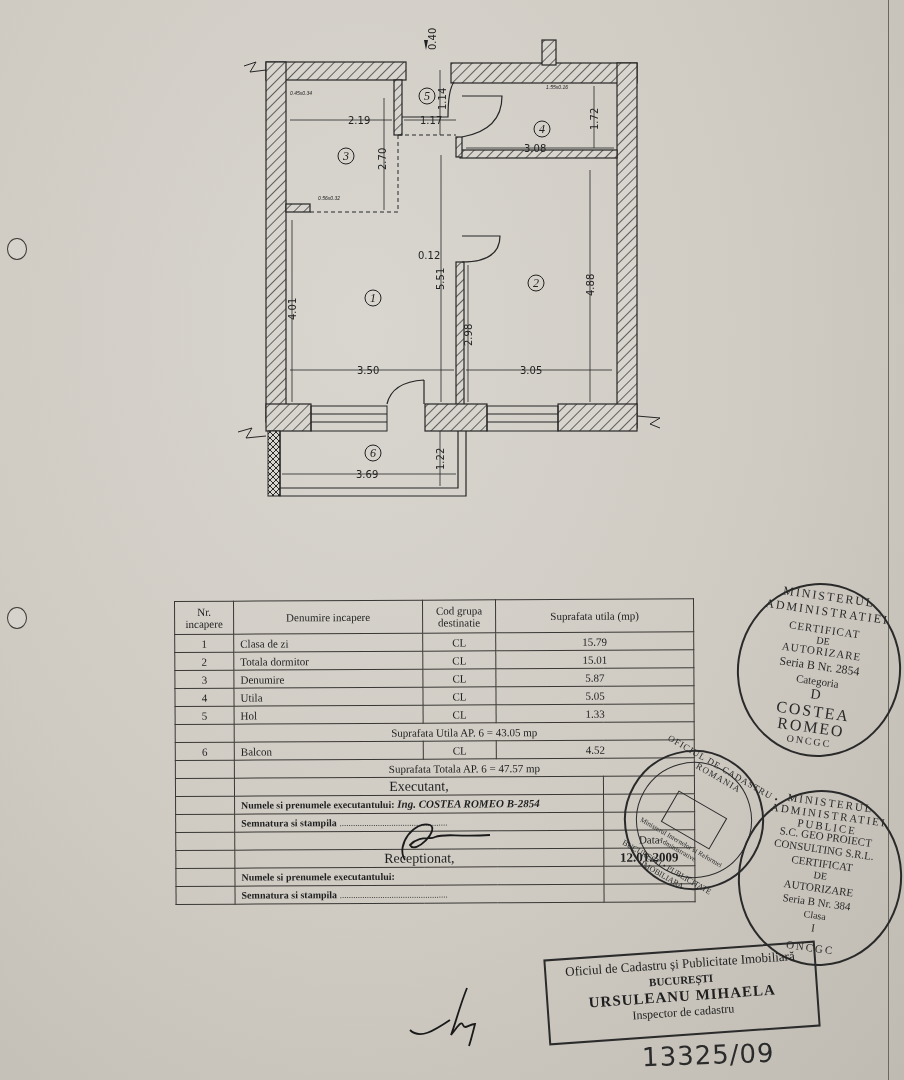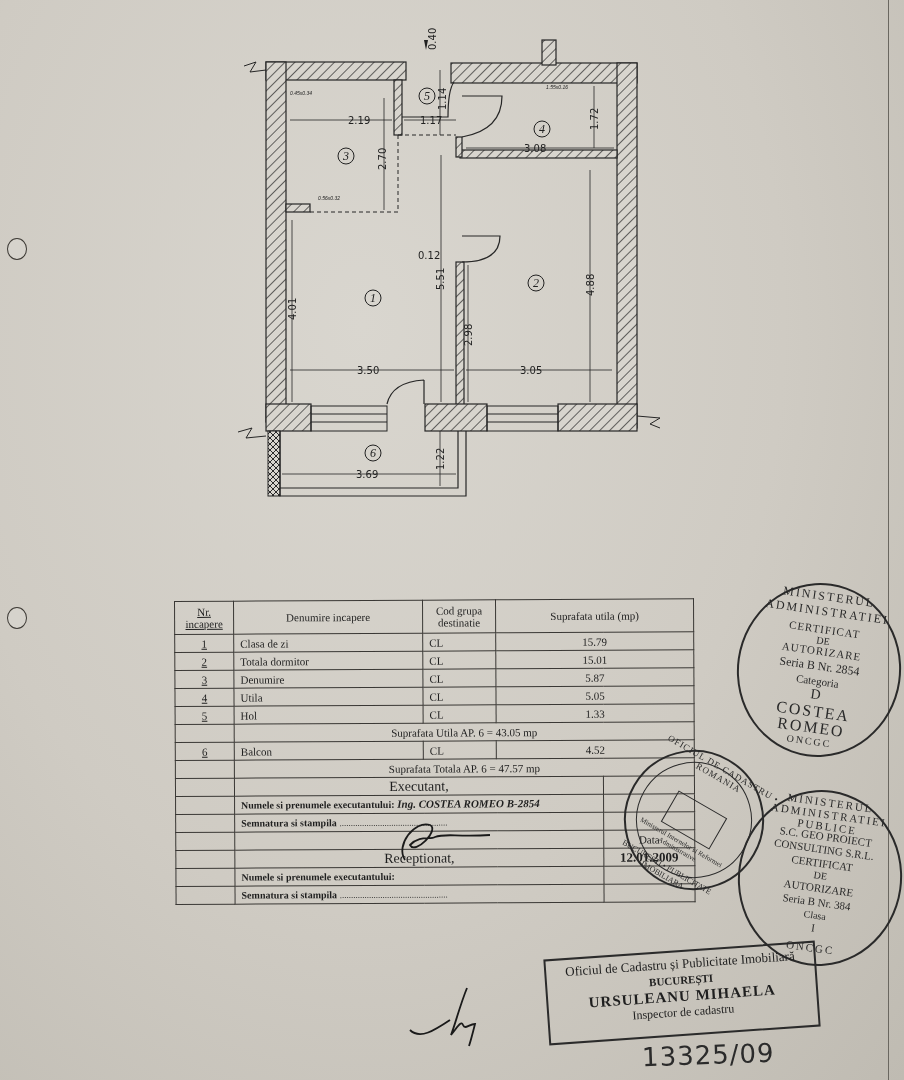--- a/index.html
+++ b/index.html
@@ -23,23 +23,23 @@
   .plan { position: absolute; left: 230px; top: 20px; width: 440px; height: 490px; }
   
   .tbl {
     position: absolute; left: 174px; top: 601px; width: 520px;
     border-collapse: collapse; font-size: 11px; transform: rotate(-0.3deg); transform-origin: left top;
   }
   .tbl td, .tbl th {
     border: 1px solid #3a3835; padding: 0 6px; height: 17px; line-height: 16px;
   }
   .tbl th { font-weight: normal; font-size: 11px; line-height: 12px; height: 32px; text-align: center; }
-  .c1 { width: 46px; text-align: center; text-decoration: underline; }
+  .c1 { width: 46px; text-align: center; }
   .c2 { width: 176px; }
-  .c3 { width: 60px; text-align: left; }
+  .c3 { width: 60px; text-align: center; }
   .c4 { text-align: center; }
   .span-row { text-align: center; }
   .big { font-size: 14px; }
   .bold-it { font-weight: bold; font-style: italic; font-size: 11px; }
   .small-bold { font-weight: bold; font-size: 10px; }
   .dots { letter-spacing: 0; font-size: 9px; }
   
   .stamp { position: absolute; border-radius: 50%; border: 2px solid #2a2a2a; color: #2a2a2a; text-align: center; }
   .stamp .inner { position: absolute; left: 0; right: 0; font-family: "Liberation Serif", serif; }
   .box-stamp {

